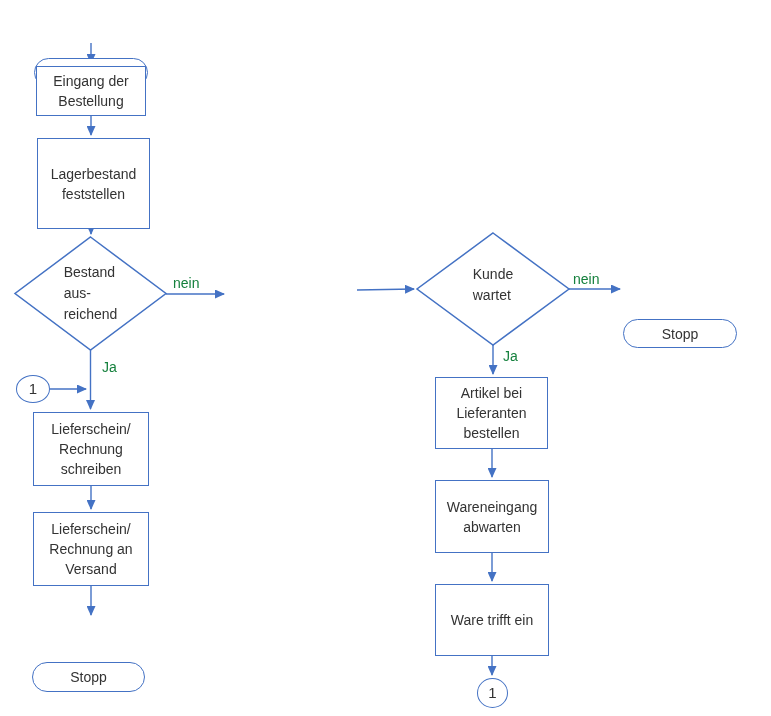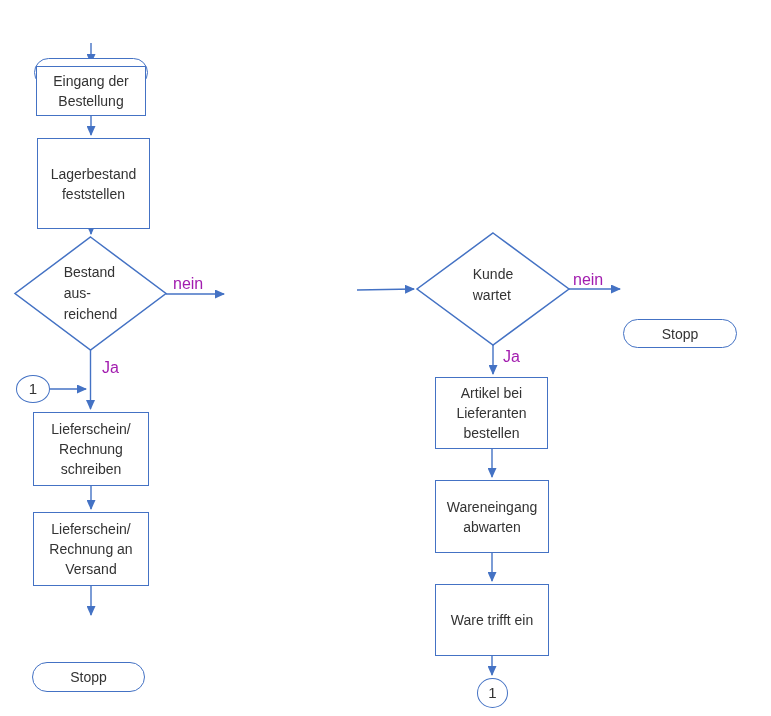--- a/index.html
+++ b/index.html
@@ -27,22 +27,22 @@
   .connector-circle { border: 1.5px solid #4472C4; border-radius: 50%; font-size: 15px; }
   .diamond-label {
     position: absolute; z-index: 3;
     display: flex; align-items: center; justify-content: center;
     text-align: left; white-space: pre-line;
     font-size: 14px; line-height: 21px;
     background: transparent;
   }
   .edge-label {
     position: absolute; z-index: 3;
-    font-size: 16px; line-height: 17px; white-space: nowrap;
-    color: #a21caf;
+    font-size: 14px; line-height: 17px; white-space: nowrap;
+    color: #15803d;
   }
 </style>
 </head>
 <body>
 
 <div class="canvas">
 
   <svg class="wires" width="771" height="716" viewBox="0 0 771 716">
     <defs>
       <marker id="ah" markerUnits="userSpaceOnUse" markerWidth="10" markerHeight="9" viewBox="0 0 10 9" refX="9" refY="4.5" orient="auto">

